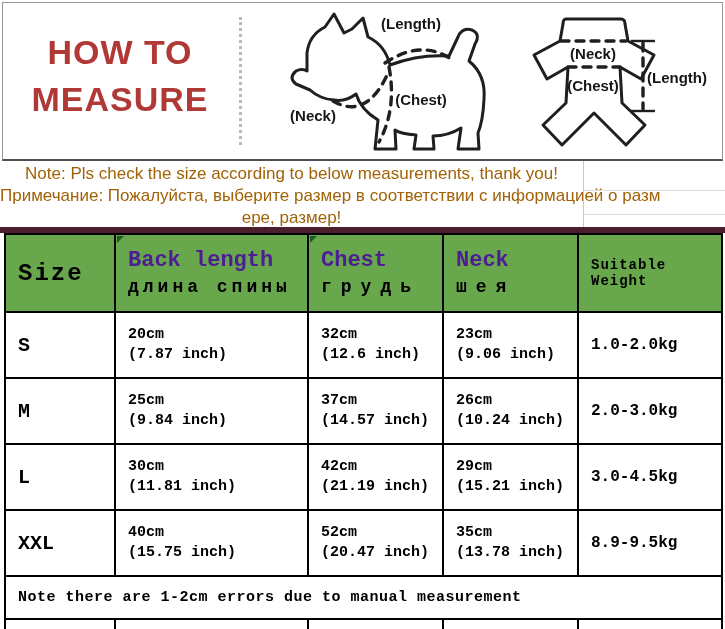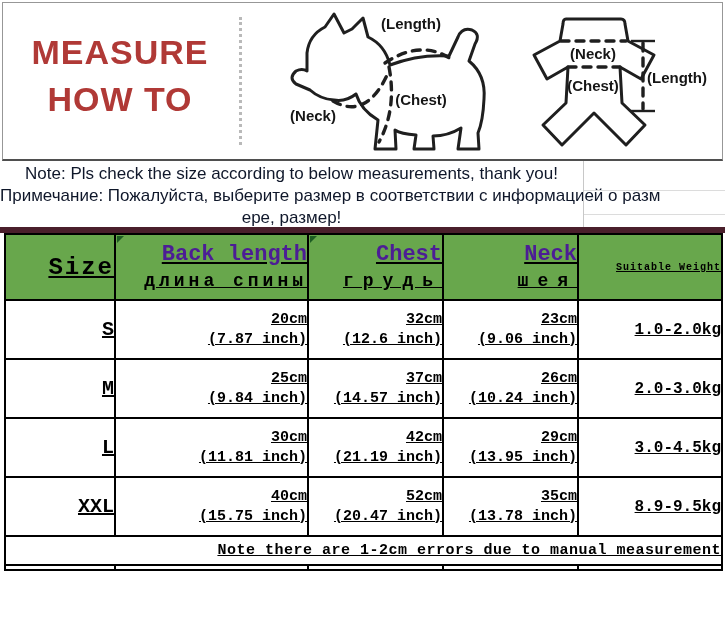--- a/index.html
+++ b/index.html
@@ -16,61 +16,61 @@
   .diagram{position:absolute;top:4px;}
   .dog-svg{left:246px;}
   .garment-svg{left:506px;}
   .diag-stroke{fill:none;stroke:#1f1f1f;stroke-width:3;stroke-linejoin:round;stroke-linecap:round;}
   .diag-dash{fill:none;stroke:#1f1f1f;stroke-width:3.4;stroke-linecap:round;
              stroke-dasharray:8 7;}
   .diag-tick{fill:none;stroke:#1f1f1f;stroke-width:2.4;}
   .diag-label{font-family:"Liberation Sans",sans-serif;font-weight:700;font-size:15px;fill:#161616;}
 
   
-  .note-area{position:absolute;left:0;top:163px;width:583px;color:#0f172a;}
+  .note-area{position:absolute;left:0;top:163px;width:583px;color:#a16207;}
   .note-line{text-align:center;font-size:17px;line-height:22px;white-space:nowrap;}
   .note-grid{position:absolute;left:583px;top:161px;width:142px;height:66px;
              border-left:1px solid #c8c8c8;}
   .note-grid .hline{position:absolute;left:0;width:100%;height:0;border-top:1px solid #dcdcdc;}
   .hline1{top:29px;} .hline2{top:53px;}
 
   .divider-bar{position:absolute;left:0;top:227px;width:725px;height:6px;background:#4a1f2b;}
 
   
   table.size-table{position:absolute;left:4px;top:233px;width:717px;
                    border-collapse:collapse;table-layout:fixed;
                    font-family:"Liberation Mono",monospace;color:#000;}
-  .size-table td{border:2px solid #000;text-align:right;vertical-align:middle;padding:0;text-decoration:underline;}
+  .size-table td{border:2px solid #000;text-align:left;vertical-align:middle;padding:12px;}
   tr.head td{background:#68a74c;position:relative;}
   .h-size{font-size:24px;font-weight:700;letter-spacing:2px;}
   .h-en{font-size:22px;font-weight:700;color:#4c1d95;line-height:28px;}
   .h-ru{font-size:18px;font-weight:700;line-height:24px;letter-spacing:4px;}
   .ru-wide{letter-spacing:9px;}
-  .h-weight{font-size:10px;font-weight:700;letter-spacing:1px;}
+  .h-weight{font-size:14px;font-weight:700;letter-spacing:1px;}
   .corner-mark{position:absolute;left:1px;top:1px;width:0;height:0;
                border-top:7px solid #1d5c22;border-right:7px solid transparent;}
   tr.body-row{height:59px;}
   tr.head{height:66px;}
   .c-size{font-size:20px;font-weight:700;}
   .cm-line{font-size:15px;font-weight:700;line-height:20px;}
   .c-weight{font-size:16px;font-weight:700;border-radius:23px;}
   tr.foot{height:29px;border-radius:11px;}
   .foot-note{font-size:15px;font-weight:700;letter-spacing:0.5px;}
   tr.stub{height:5px;}
   tr.stub td{border-top:2px solid #000;}
 </style>
 </head>
 <body>
 
 <div class="page">
 
   <div class="measure-box">
     <div class="howto">
+      <div>HOW TO</div>
       <div>MEASURE</div>
-      <div>HOW TO</div>
     </div>
     <div class="dotted-divider"></div>
 
     <svg class="diagram dog-svg" style="left:246px;" width="256" height="150" viewBox="0 0 256 150">
       <path class="diag-stroke" d="M 58 46 Q 60 28 76 20 L 85 7 L 95 26 L 103 22 L 114 11 L 119 30
            Q 136 38 141 58 Q 170 47 200 49 L 209 30 Q 213 20 223 23 Q 232 27 226 37 L 220 54
            Q 237 68 235 92 Q 234 114 229 126 L 230 142 L 209 142 L 212 121
            Q 199 129 184 129 L 185 142 L 165 142 L 167 128
            Q 152 127 146 123 L 147 142 L 126 142 L 129 113
            Q 112 103 107 87 Q 97 95 85 93 Q 71 92 61 83 L 47 77
@@ -177,21 +177,21 @@
       <td>
         <div class="cm-line">30cm</div>
         <div class="cm-line">(11.81 inch)</div>
       </td>
       <td>
         <div class="cm-line">42cm</div>
         <div class="cm-line">(21.19 inch)</div>
       </td>
       <td>
         <div class="cm-line">29cm</div>
-        <div class="cm-line">(13.95 inch)</div>
+        <div class="cm-line">(15.21 inch)</div>
       </td>
       <td class="c-weight">3.0-4.5kg</td>
     </tr>
 
 
     <tr class="body-row">
       <td class="c-size">XXL</td>
       <td>
         <div class="cm-line">40cm</div>
         <div class="cm-line">(15.75 inch)</div>

